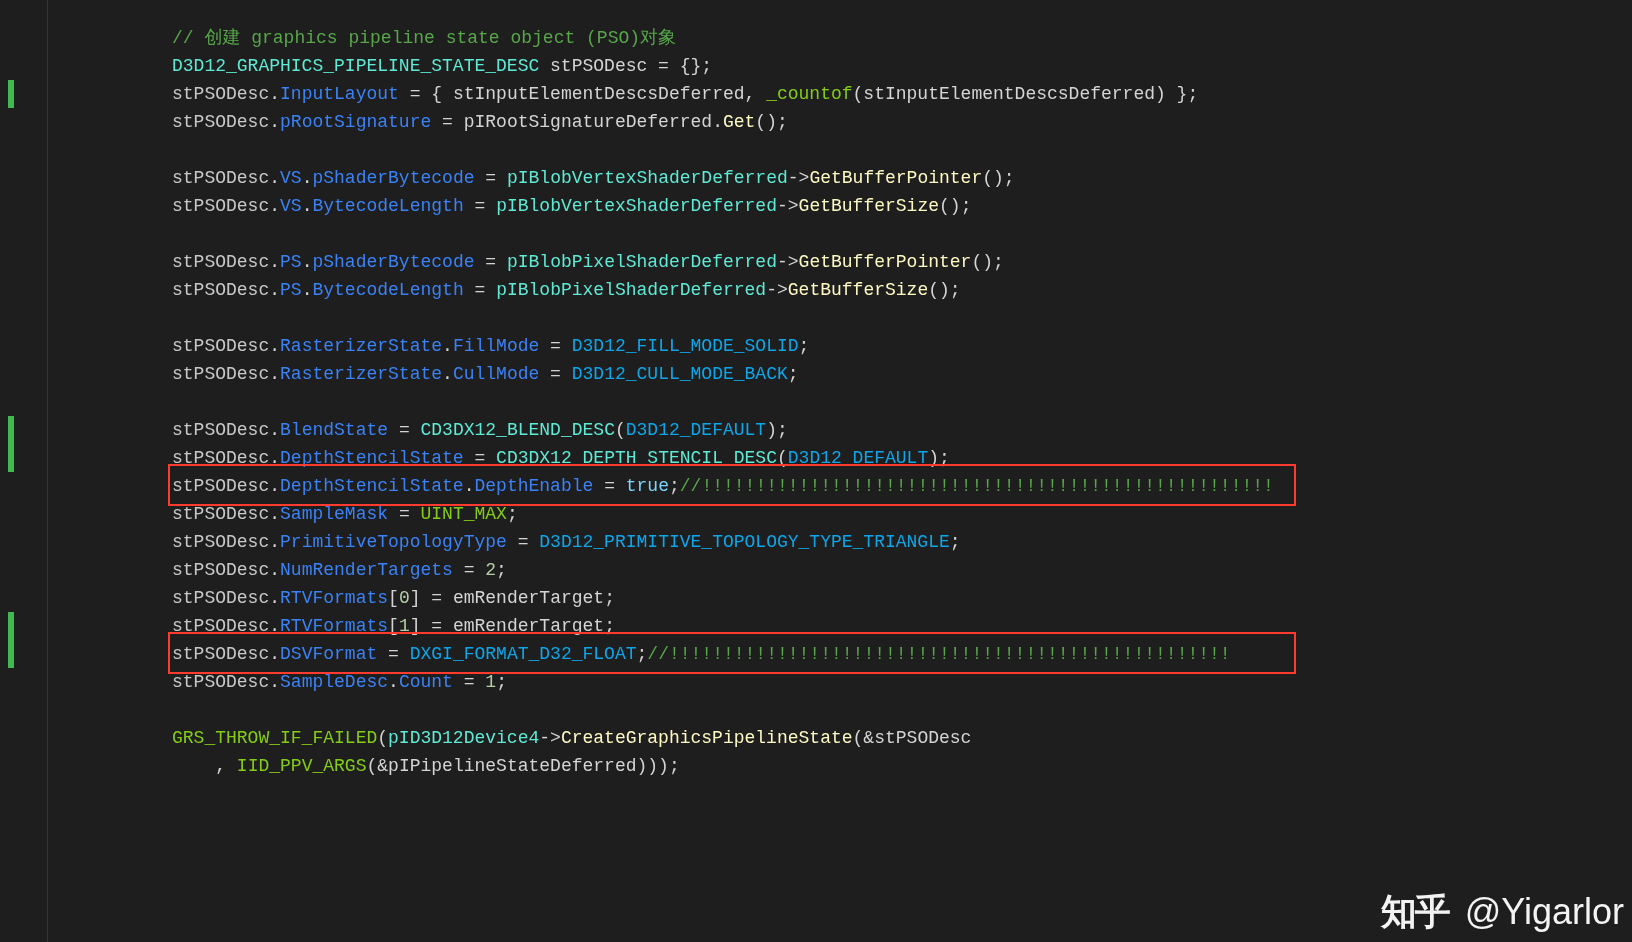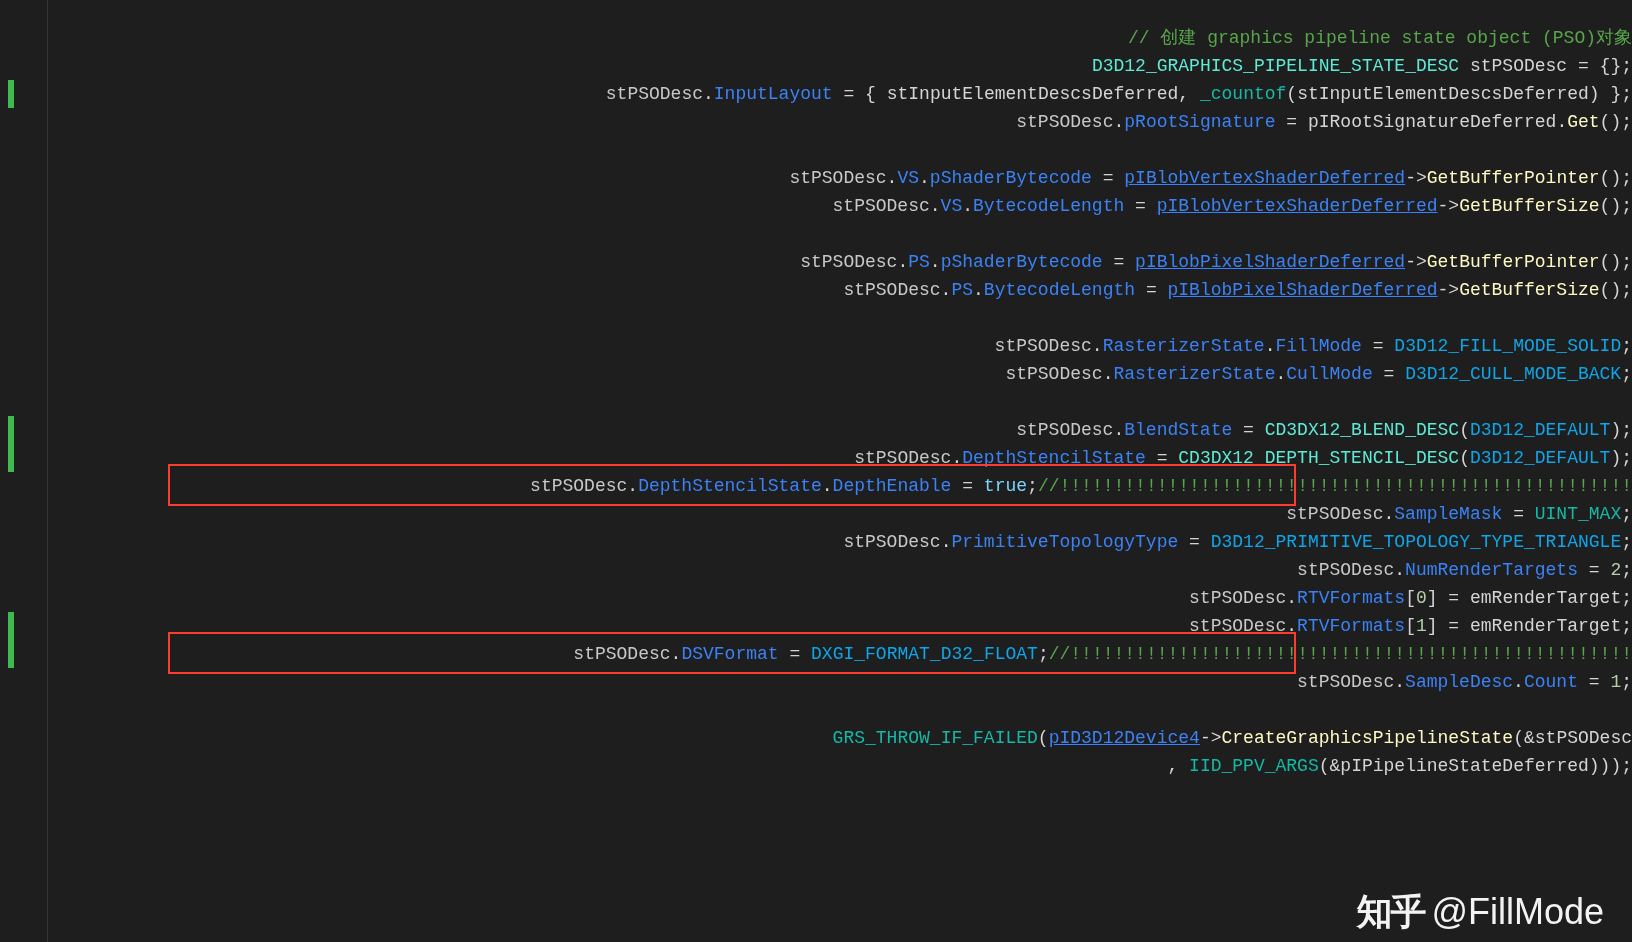--- a/index.html
+++ b/index.html
@@ -35,56 +35,55 @@
     width: 16px;
     background: #1e1e1e;
     flex-shrink: 0;
   }
   .code-area {
     flex: 1;
     padding-left: 108px;
     padding-top: 24px;
     position: relative;
     white-space: pre;
-    text-align: right;
   }
   .line { height: 28px; position: relative; }
   .indent { display: inline-block; }
   
   .c-comment { color: #57a64a; }
   .c-type { color: #5eead4; }
   .c-var { color: #c8c8c8; }
   .c-member2 { color: #3b82f6; }
   .c-keyword { color: #7dd3fc; }
-  .c-macro { color: #14b8a6; }
+  .c-macro { color: #84cc16; }
   .c-punct { color: #d4d4d4; }
   .c-number { color: #b5cea8; }
   .c-enum { color: #0ea5e9; }
   .c-call { color: #fef9c3; }
-  .c-ident { color: #3b82f6; text-decoration: underline; }
+  .c-ident { color: #5eead4; }
   .c-op { color: #d4d4d4; }
   
   .highlight-box {
     position: absolute;
     border: 2px solid #ff3b30;
     pointer-events: none;
     z-index: 10;
   }
   
   .watermark {
     position: absolute;
     bottom: 16px;
-    right: 28px;
+    right: 8px;
     color: #ffffff;
     font-family: -apple-system, Arial, sans-serif;
     font-size: 36px;
     font-weight: 500;
     display: flex;
     align-items: center;
-    gap: 7px;
+    gap: 16px;
     z-index: 20;
     opacity: 0.95;
   }
   .zhihu-logo {
     font-weight: bold;
     letter-spacing: -2px;
   }
 </style>
 </head>
 <body>
@@ -94,17 +93,17 @@
       <div class="change-mark" style="top: 80px; height: 28px;"></div>
       <div class="change-mark" style="top: 416px; height: 56px;"></div>
       <div class="change-mark" style="top: 612px; height: 56px;"></div>
     </div>
   <div class="fold-col"></div>
   <div class="code-area" id="code-area"><div class="line"><span class="c-comment">// 创建 graphics pipeline state object (PSO)对象</span></div><div class="line"><span class="c-type">D3D12_GRAPHICS_PIPELINE_STATE_DESC</span><span class="c-punct"> stPSODesc </span><span class="c-op">=</span><span class="c-punct"> {};</span></div><div class="line"><span class="c-var">stPSODesc</span><span class="c-punct">.</span><span class="c-member2">InputLayout</span><span class="c-punct"> </span><span class="c-op">=</span><span class="c-punct"> { stInputElementDescsDeferred, </span><span class="c-macro">_countof</span><span class="c-punct">(stInputElementDescsDeferred) };</span></div><div class="line"><span class="c-var">stPSODesc</span><span class="c-punct">.</span><span class="c-member2">pRootSignature</span><span class="c-punct"> </span><span class="c-op">=</span><span class="c-punct"> pIRootSignatureDeferred.</span><span class="c-call">Get</span><span class="c-punct">();</span></div><div class="line"><span class=""> </span></div><div class="line"><span class="c-var">stPSODesc</span><span class="c-punct">.</span><span class="c-member2">VS</span><span class="c-punct">.</span><span class="c-member2">pShaderBytecode</span><span class="c-punct"> </span><span class="c-op">=</span><span class="c-punct"> </span><span class="c-ident">pIBlobVertexShaderDeferred</span><span class="c-op">-&gt;</span><span class="c-call">GetBufferPointer</span><span class="c-punct">();</span></div><div class="line"><span class="c-var">stPSODesc</span><span class="c-punct">.</span><span class="c-member2">VS</span><span class="c-punct">.</span><span class="c-member2">BytecodeLength</span><span class="c-punct"> </span><span class="c-op">=</span><span class="c-punct"> </span><span class="c-ident">pIBlobVertexShaderDeferred</span><span class="c-op">-&gt;</span><span class="c-call">GetBufferSize</span><span class="c-punct">();</span></div><div class="line"><span class=""> </span></div><div class="line"><span class="c-var">stPSODesc</span><span class="c-punct">.</span><span class="c-member2">PS</span><span class="c-punct">.</span><span class="c-member2">pShaderBytecode</span><span class="c-punct"> </span><span class="c-op">=</span><span class="c-punct"> </span><span class="c-ident">pIBlobPixelShaderDeferred</span><span class="c-op">-&gt;</span><span class="c-call">GetBufferPointer</span><span class="c-punct">();</span></div><div class="line"><span class="c-var">stPSODesc</span><span class="c-punct">.</span><span class="c-member2">PS</span><span class="c-punct">.</span><span class="c-member2">BytecodeLength</span><span class="c-punct"> </span><span class="c-op">=</span><span class="c-punct"> </span><span class="c-ident">pIBlobPixelShaderDeferred</span><span class="c-op">-&gt;</span><span class="c-call">GetBufferSize</span><span class="c-punct">();</span></div><div class="line"><span class=""> </span></div><div class="line"><span class="c-var">stPSODesc</span><span class="c-punct">.</span><span class="c-member2">RasterizerState</span><span class="c-punct">.</span><span class="c-member2">FillMode</span><span class="c-punct"> </span><span class="c-op">=</span><span class="c-punct"> </span><span class="c-enum">D3D12_FILL_MODE_SOLID</span><span class="c-punct">;</span></div><div class="line"><span class="c-var">stPSODesc</span><span class="c-punct">.</span><span class="c-member2">RasterizerState</span><span class="c-punct">.</span><span class="c-member2">CullMode</span><span class="c-punct"> </span><span class="c-op">=</span><span class="c-punct"> </span><span class="c-enum">D3D12_CULL_MODE_BACK</span><span class="c-punct">;</span></div><div class="line"><span class=""> </span></div><div class="line"><span class="c-var">stPSODesc</span><span class="c-punct">.</span><span class="c-member2">BlendState</span><span class="c-punct"> </span><span class="c-op">=</span><span class="c-punct"> </span><span class="c-type">CD3DX12_BLEND_DESC</span><span class="c-punct">(</span><span class="c-enum">D3D12_DEFAULT</span><span class="c-punct">);</span></div><div class="line"><span class="c-var">stPSODesc</span><span class="c-punct">.</span><span class="c-member2">DepthStencilState</span><span class="c-punct"> </span><span class="c-op">=</span><span class="c-punct"> </span><span class="c-type">CD3DX12_DEPTH_STENCIL_DESC</span><span class="c-punct">(</span><span class="c-enum">D3D12_DEFAULT</span><span class="c-punct">);</span></div><div class="line"><span class="c-var">stPSODesc</span><span class="c-punct">.</span><span class="c-member2">DepthStencilState</span><span class="c-punct">.</span><span class="c-member2">DepthEnable</span><span class="c-punct"> </span><span class="c-op">=</span><span class="c-punct"> </span><span class="c-keyword">true</span><span class="c-punct">;</span><span class="c-comment">//!!!!!!!!!!!!!!!!!!!!!!!!!!!!!!!!!!!!!!!!!!!!!!!!!!!!!</span></div><div class="line"><span class="c-var">stPSODesc</span><span class="c-punct">.</span><span class="c-member2">SampleMask</span><span class="c-punct"> </span><span class="c-op">=</span><span class="c-punct"> </span><span class="c-macro">UINT_MAX</span><span class="c-punct">;</span></div><div class="line"><span class="c-var">stPSODesc</span><span class="c-punct">.</span><span class="c-member2">PrimitiveTopologyType</span><span class="c-punct"> </span><span class="c-op">=</span><span class="c-punct"> </span><span class="c-enum">D3D12_PRIMITIVE_TOPOLOGY_TYPE_TRIANGLE</span><span class="c-punct">;</span></div><div class="line"><span class="c-var">stPSODesc</span><span class="c-punct">.</span><span class="c-member2">NumRenderTargets</span><span class="c-punct"> </span><span class="c-op">=</span><span class="c-punct"> </span><span class="c-number">2</span><span class="c-punct">;</span></div><div class="line"><span class="c-var">stPSODesc</span><span class="c-punct">.</span><span class="c-member2">RTVFormats</span><span class="c-punct">[</span><span class="c-number">0</span><span class="c-punct">] </span><span class="c-op">=</span><span class="c-punct"> emRenderTarget;</span></div><div class="line"><span class="c-var">stPSODesc</span><span class="c-punct">.</span><span class="c-member2">RTVFormats</span><span class="c-punct">[</span><span class="c-number">1</span><span class="c-punct">] </span><span class="c-op">=</span><span class="c-punct"> emRenderTarget;</span></div><div class="line"><span class="c-var">stPSODesc</span><span class="c-punct">.</span><span class="c-member2">DSVFormat</span><span class="c-punct"> </span><span class="c-op">=</span><span class="c-punct"> </span><span class="c-enum">DXGI_FORMAT_D32_FLOAT</span><span class="c-punct">;</span><span class="c-comment">//!!!!!!!!!!!!!!!!!!!!!!!!!!!!!!!!!!!!!!!!!!!!!!!!!!!!</span></div><div class="line"><span class="c-var">stPSODesc</span><span class="c-punct">.</span><span class="c-member2">SampleDesc</span><span class="c-punct">.</span><span class="c-member2">Count</span><span class="c-punct"> </span><span class="c-op">=</span><span class="c-punct"> </span><span class="c-number">1</span><span class="c-punct">;</span></div><div class="line"><span class=""> </span></div><div class="line"><span class="c-macro">GRS_THROW_IF_FAILED</span><span class="c-punct">(</span><span class="c-ident">pID3D12Device4</span><span class="c-op">-&gt;</span><span class="c-call">CreateGraphicsPipelineState</span><span class="c-punct">(</span><span class="c-op">&amp;</span><span class="c-punct">stPSODesc</span></div><div class="line"><span class="indent">    </span><span class="c-punct">, </span><span class="c-macro">IID_PPV_ARGS</span><span class="c-punct">(</span><span class="c-op">&amp;</span><span class="c-punct">pIPipelineStateDeferred)));</span></div></div>
 </div>
 
 <div class="watermark">
   <span class="zhihu-logo">知乎</span>
-  <span>@FillMode</span>
+  <span>@Yigarlor</span>
 </div>
 
 <div class="highlight-box" style="top: 464px; left: 168px; width: 1128px; height: 42px;"></div>
 <div class="highlight-box" style="top: 632px; left: 168px; width: 1128px; height: 42px;"></div>
 
 </body></html>

